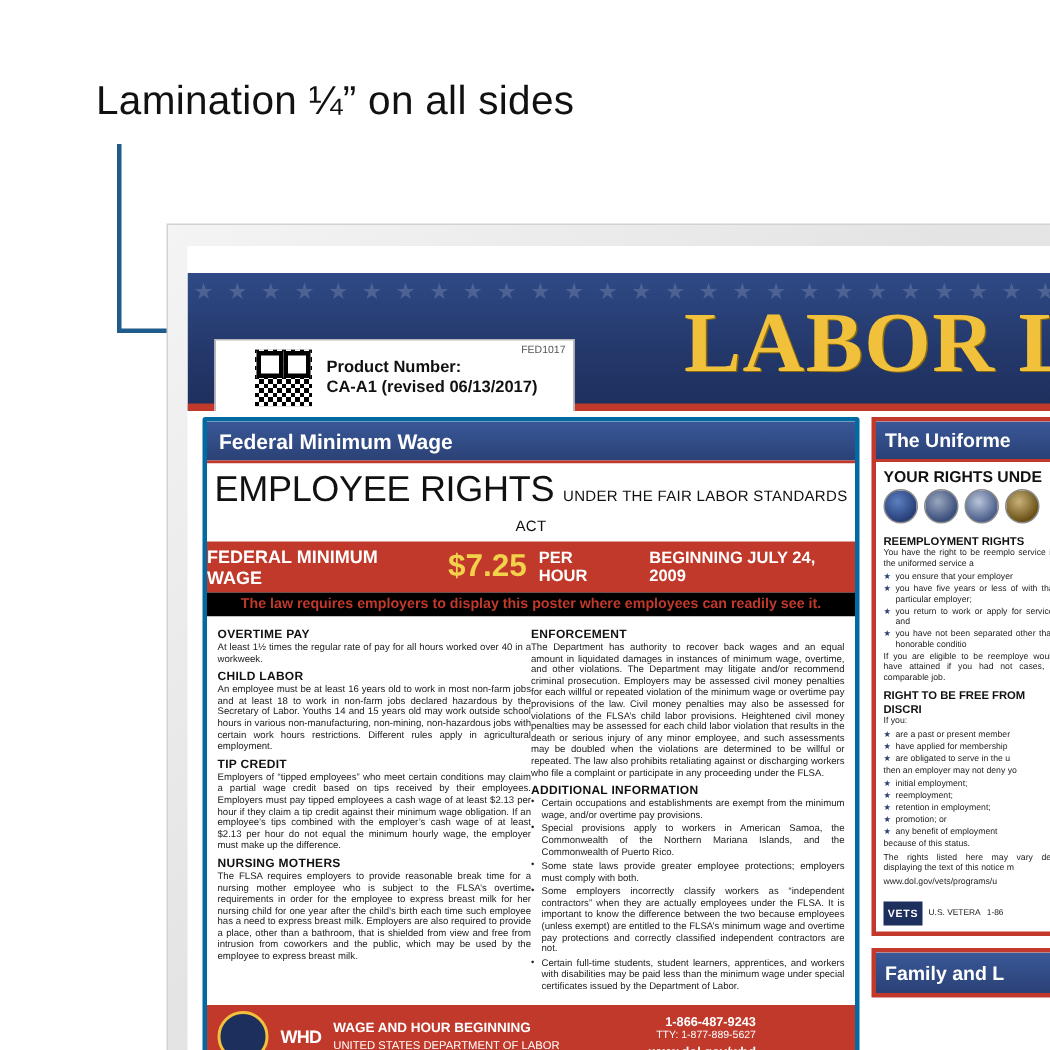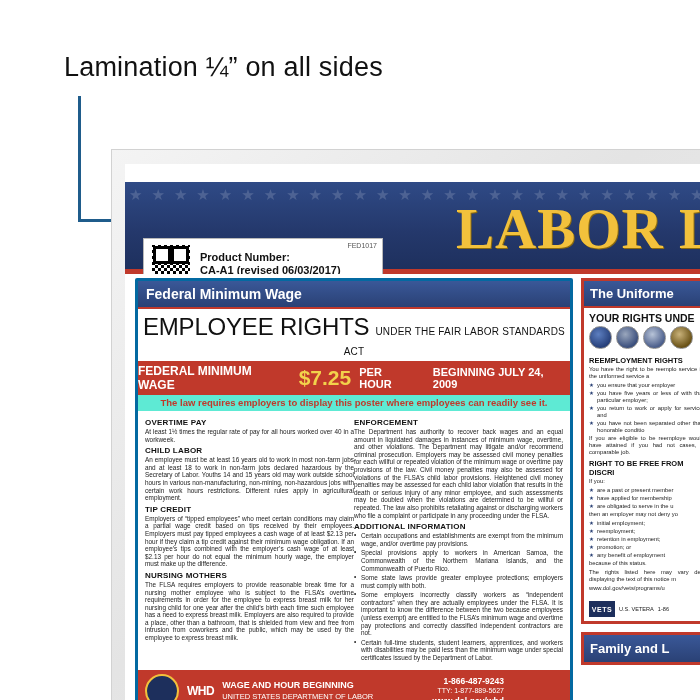--- a/index.html
+++ b/index.html
@@ -119,29 +119,30 @@
     position: absolute;
     left: 0; bottom: 0;
     width: 587px; height: 5px;
     background: #c0392b;
   }
 
   
   .pnbox {
     position: absolute;
     left: 18px;
-    top: 56px;
+    top: 44px;
     width: 240px;
     height: 52px;
     background: #ffffff;
     border: 1px solid #b9b9b9;
     display: flex;
     align-items: center;
     box-sizing: border-box;
     padding: 4px 6px;
+    justify-content: center;
   }
   .qr {
     width: 42px; height: 42px;
     flex: 0 0 42px;
     background:
       repeating-linear-gradient(90deg,#000 0 3px,#fff 3px 6px),
       repeating-linear-gradient(0deg,#000 0 3px,#fff 3px 6px);
     background-blend-mode: difference;
     border: 2px solid #fff;
     box-sizing: border-box;
@@ -237,21 +238,21 @@
     justify-content: center;
     gap: 8px;
     padding: 3px 0;
     font-weight: bold;
   }
   .wage-bar .l { font-size: 12px; }
   .wage-bar .amt { font-size: 21px; color: #f2d24b; }
   .wage-bar .per { font-size: 11px; }
   .wage-bar .beg { font-size: 11px; margin-left: 8px; }
   .redreq {
-    background: #5eead4;
+    background: #000000;
     color: #c0392b;
     text-align: center;
     font-size: 9.5px;
     font-weight: bold;
     padding: 2px 0 3px;
   }
   .flsa-body {
     display: flex;
     padding: 4px 7px 6px;
     background: #fff;
@@ -443,21 +444,21 @@
 
       <div class="hdr">
         <div class="hdr-stars">★★★★★★★★★★★★★★★★★★★★★★★★★★★★★★★★★★★★★★★★★★★★★★★★★★★★★★</div>
         <div class="hdr-title">LABOR L</div>
         <div class="hdr-redline"></div>
 
         <div class="pnbox">
           <div class="qr"></div>
           <div class="pn-text">
             <div class="pn-label">Product Number:</div>
-            <div class="pn-value">CA-A1 (revised 06/03/2017)</div>
+            <div class="pn-value">CA-A1 (revised 06/13/2017)</div>
           </div>
           <div class="pn-code">FED1017</div>
         </div>
       </div>
 
       <div class="cols">
 
         <div class="col-left">
 
           <div class="panel-flsa">

